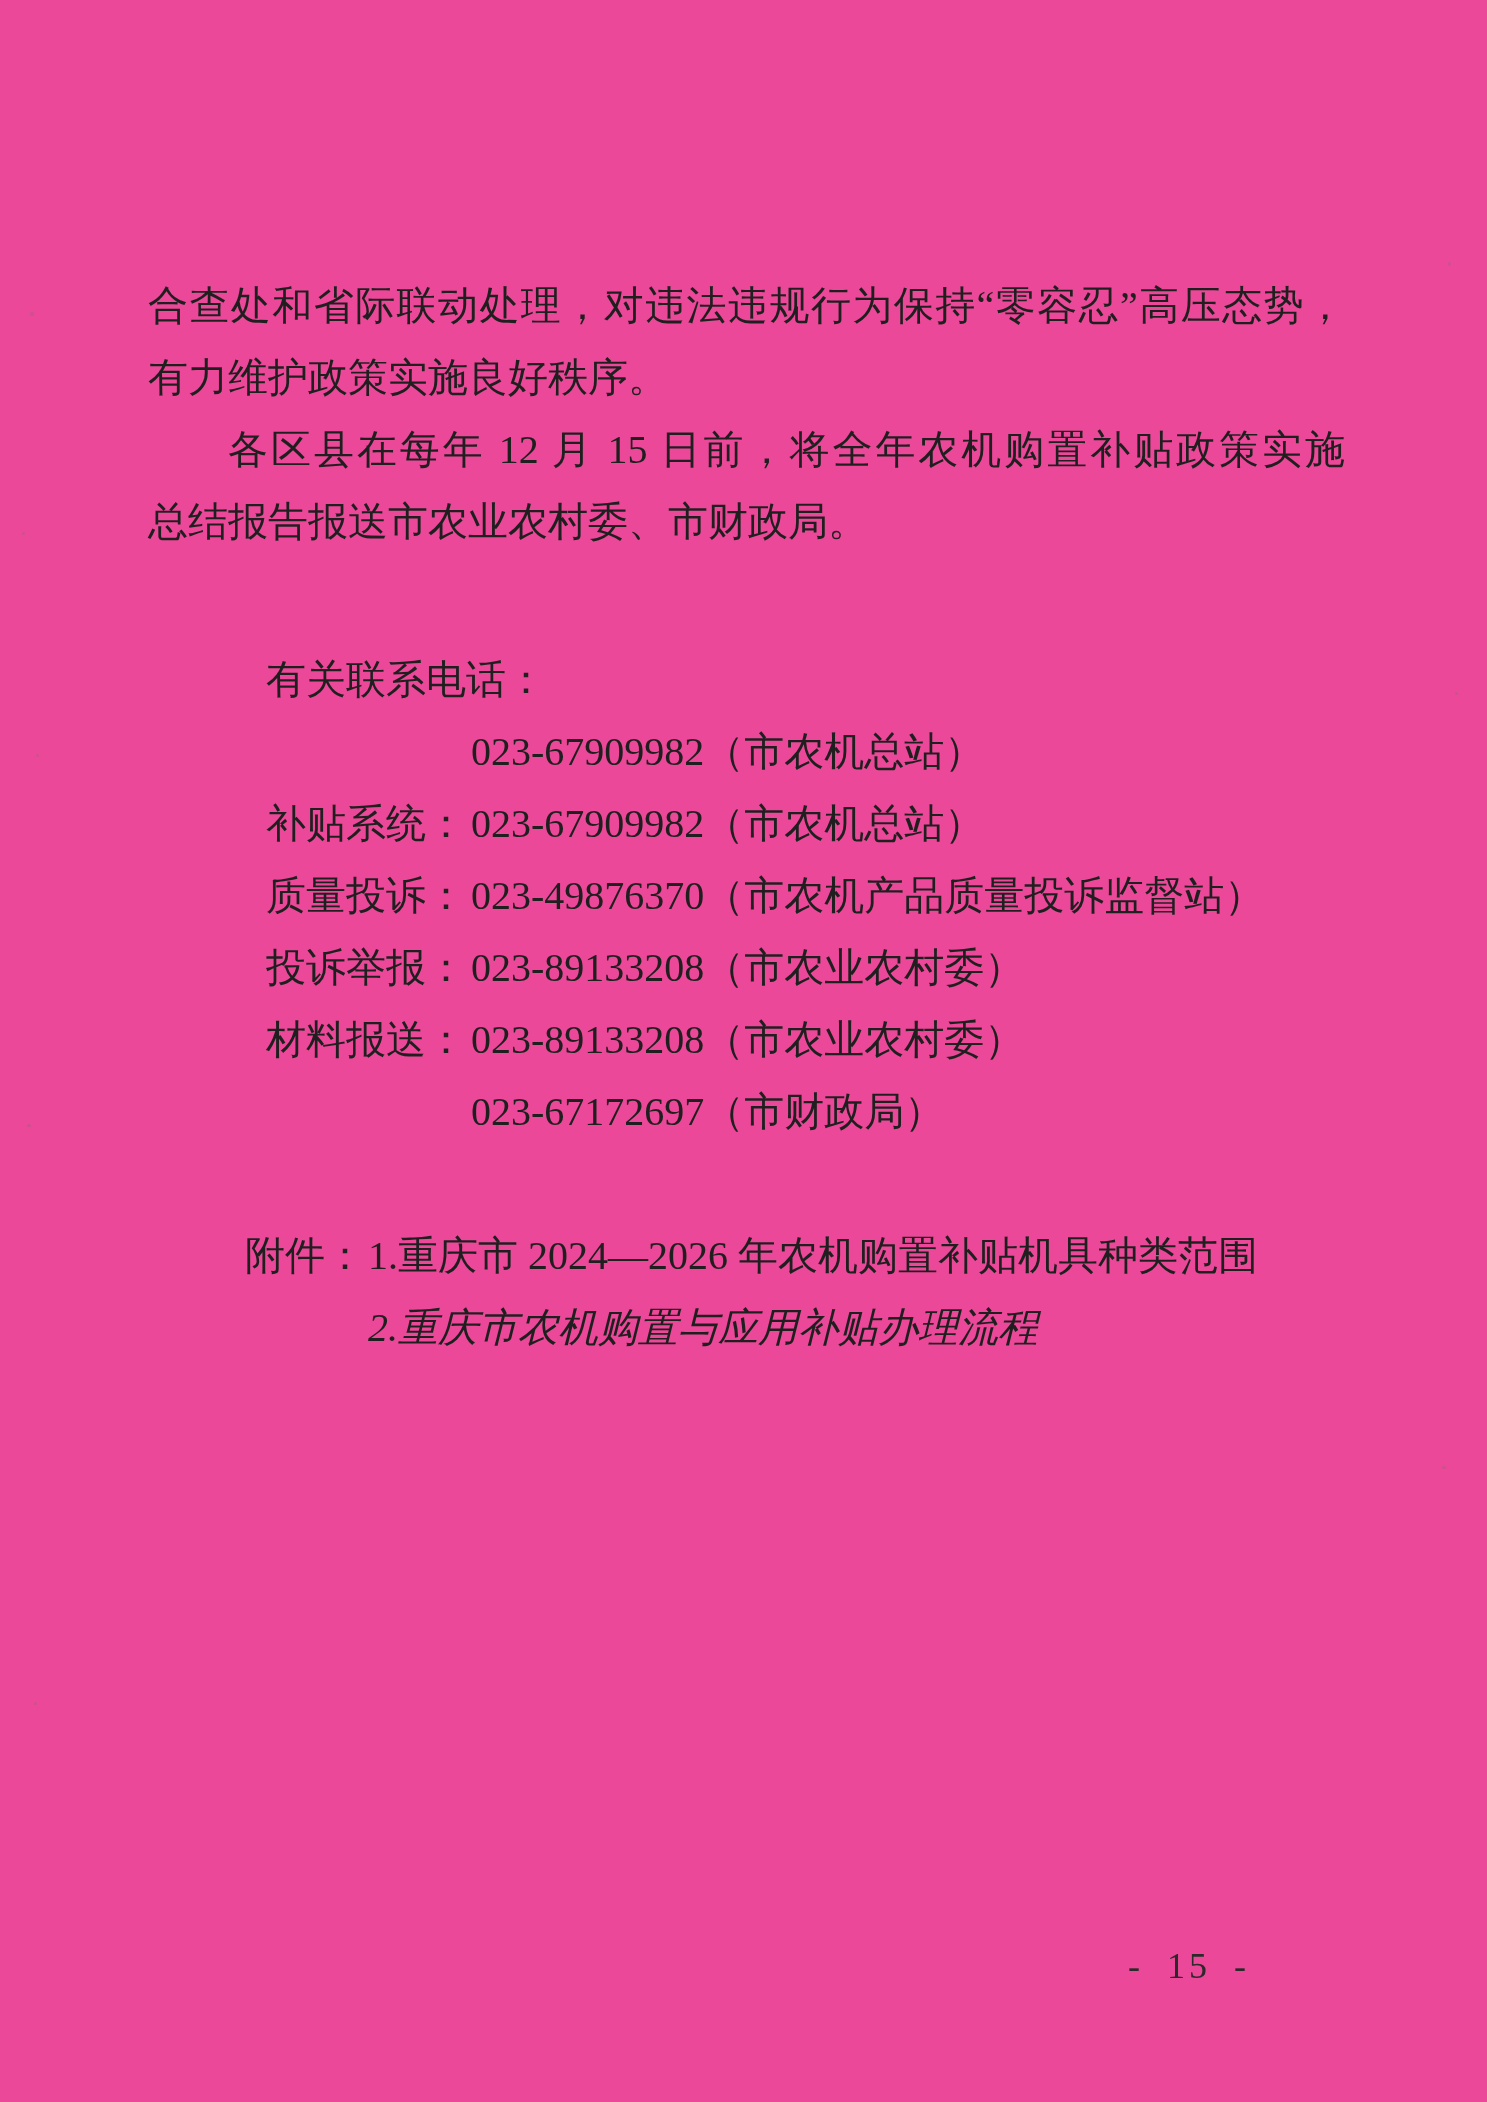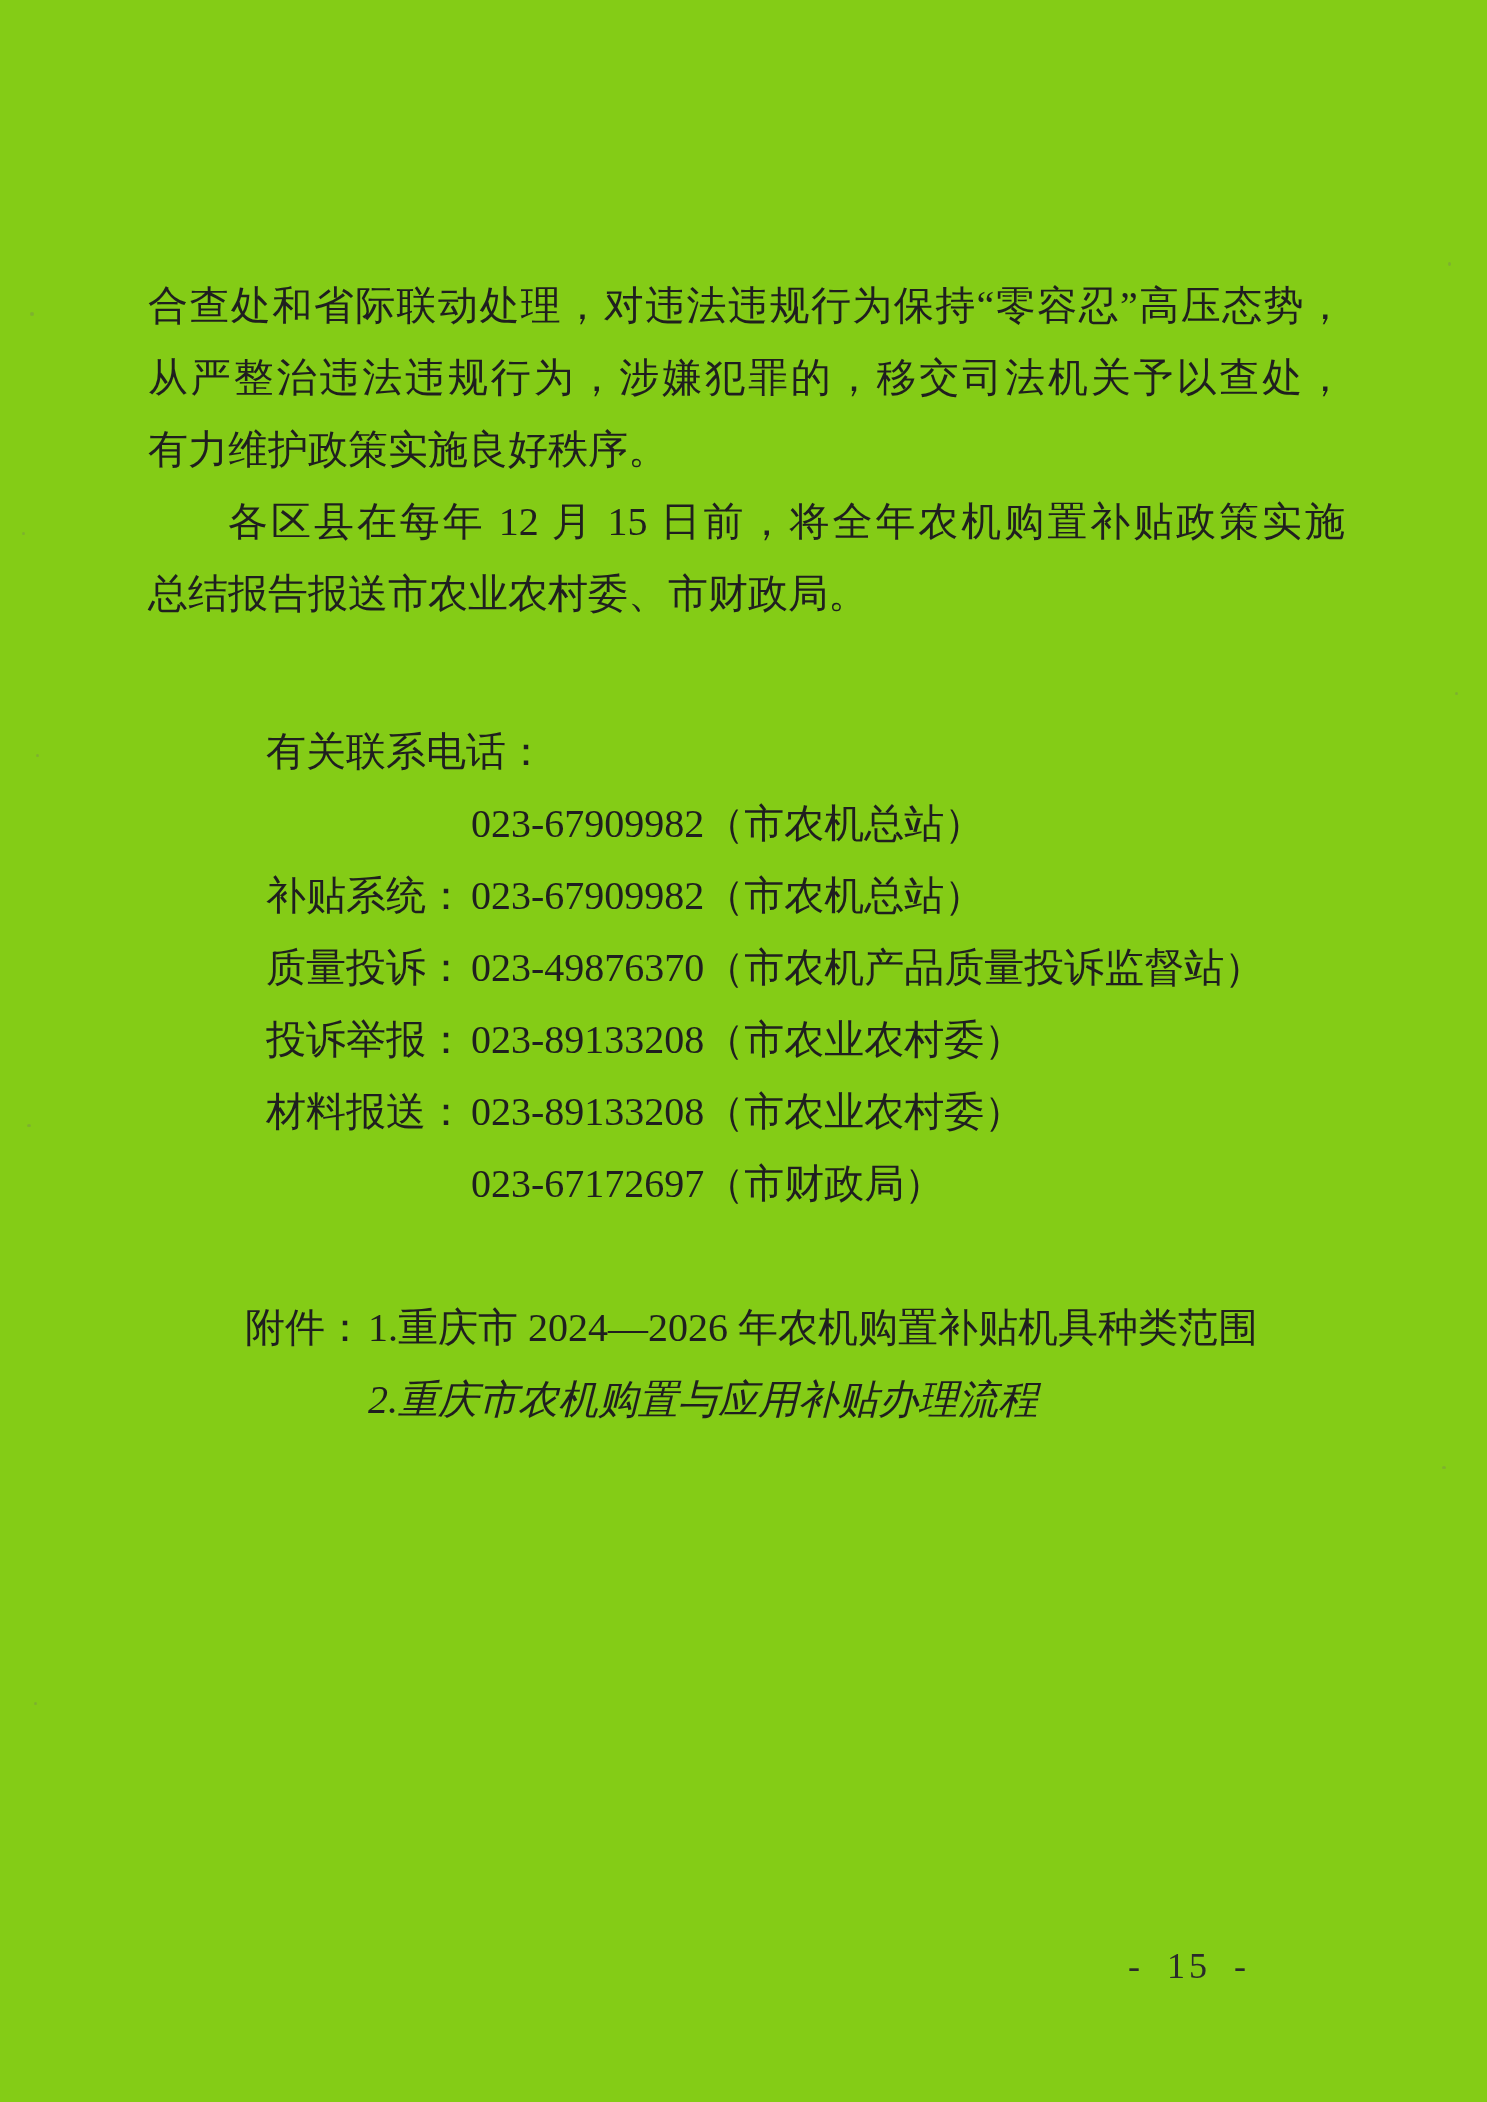--- a/index.html
+++ b/index.html
@@ -5,21 +5,21 @@
   html, body {
     margin: 0;
     padding: 0;
     background: #e8e8e8;
   }
   .page {
     position: relative;
     width: 1487px;
     height: 2102px;
     margin: 0 auto;
-    background: #84cc16;
+    background: #ec4899;
     overflow: hidden;
     font-family: "Liberation Serif", "DejaVu Serif", serif;
     color: #1f1f1f;
   }
   .content {
     position: absolute;
     left: 148px;
     right: 142px;
     top: 270px;
     font-size: 40px;
@@ -86,21 +86,20 @@
 </style>
 </head>
 <body>
 
 <div class="page">
 
   <div class="content">
 
     <p class="para">
       <span class="line">合查处和省际联动处理，对违法违规行为保持“零容忍”高压态势，</span>
-      <span class="line">从严整治违法违规行为，涉嫌犯罪的，移交司法机关予以查处，</span>
       <span class="line last">有力维护政策实施良好秩序。</span>
     </p>
 
     <p class="para">
       <span class="line indent">各区县在每年 12 月 15 日前，将全年农机购置补贴政策实施</span>
       <span class="line last">总结报告报送市农业农村委、市财政局。</span>
     </p>
 
     <div class="contact-section">
       <div class="contact-intro">有关联系电话：</div>

